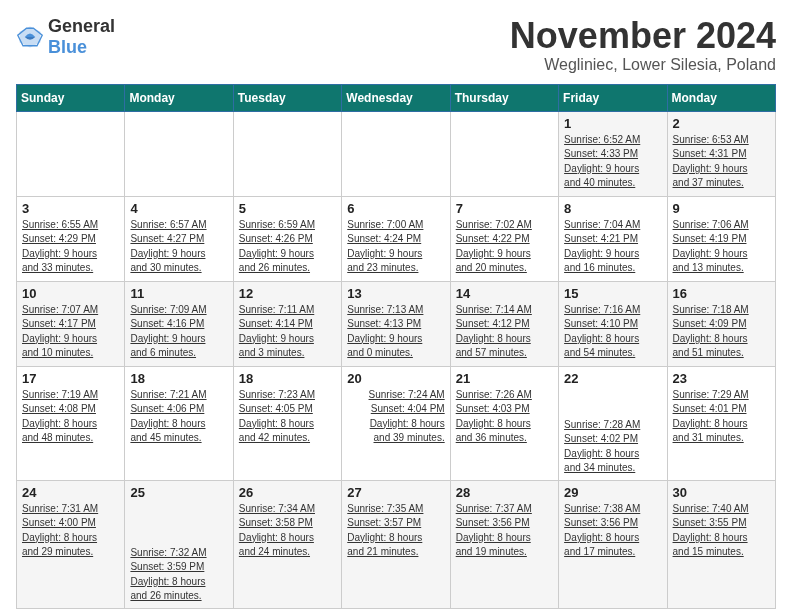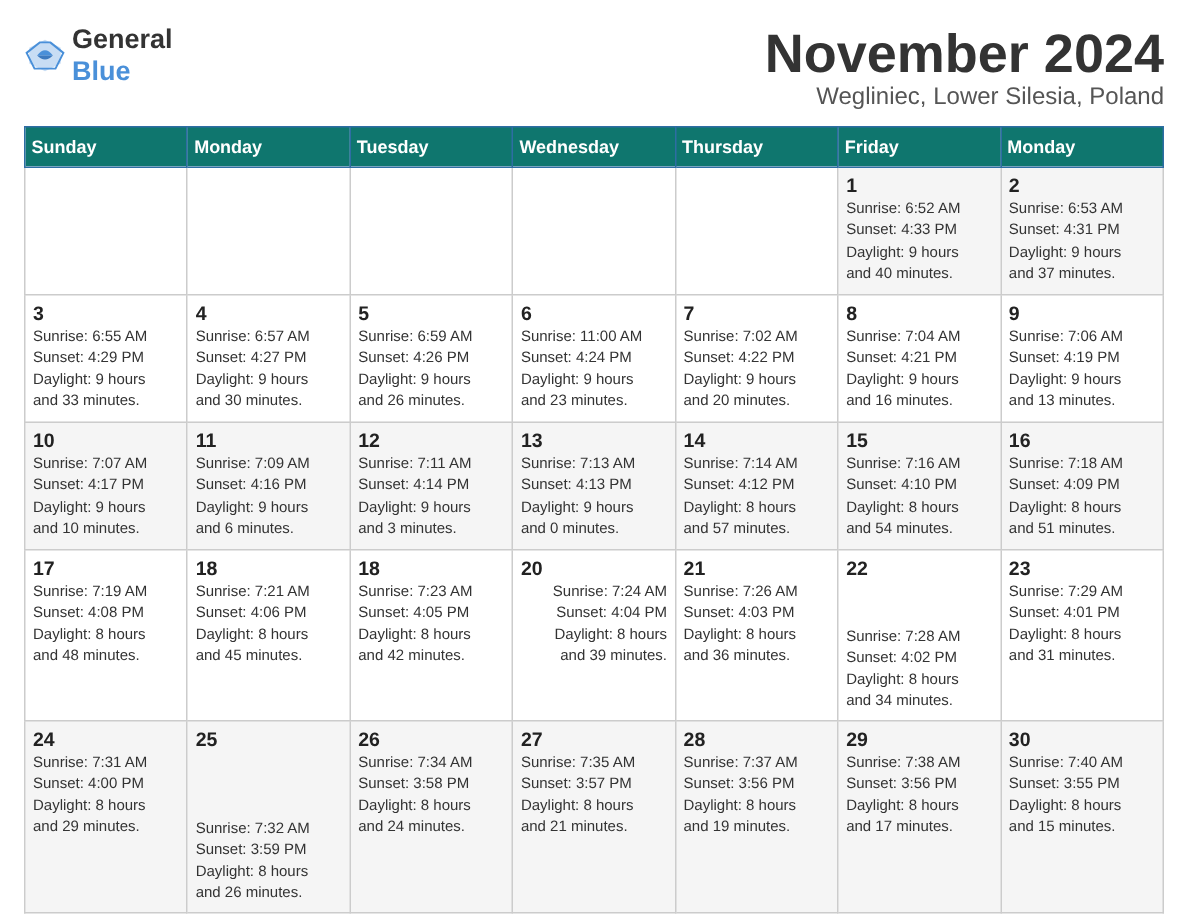--- a/index.html
+++ b/index.html
@@ -77,20 +77,21 @@
     .day-num {
       font-weight: bold;
       font-size: 13px;
       display: block;
       margin-bottom: 2px;
     }
     .day-info {
       font-size: 10px;
       line-height: 1.45;
       color: #333;
+      text-decoration: underline;
     }
     td.empty {
       background: #fff !important;
     }
   </style>
 </head>
 <body>
 
 <div class="header">
   <div class="logo">
@@ -162,21 +163,21 @@
         </td>
         <td>
           <span class="day-num">5</span>
           <div class="day-info" style="white-space: pre-line;">Sunrise: 6:59 AM
 Sunset: 4:26 PM
 Daylight: 9 hours
 and 26 minutes.</div>
         </td>
         <td>
           <span class="day-num">6</span>
-          <div class="day-info" style="white-space: pre-line;">Sunrise: 11:00 AM
+          <div class="day-info" style="white-space: pre-line;">Sunrise: 7:00 AM
 Sunset: 4:24 PM
 Daylight: 9 hours
 and 23 minutes.</div>
         </td>
         <td>
           <span class="day-num">7</span>
           <div class="day-info" style="white-space: pre-line;">Sunrise: 7:02 AM
 Sunset: 4:22 PM
 Daylight: 9 hours
 and 20 minutes.</div>

